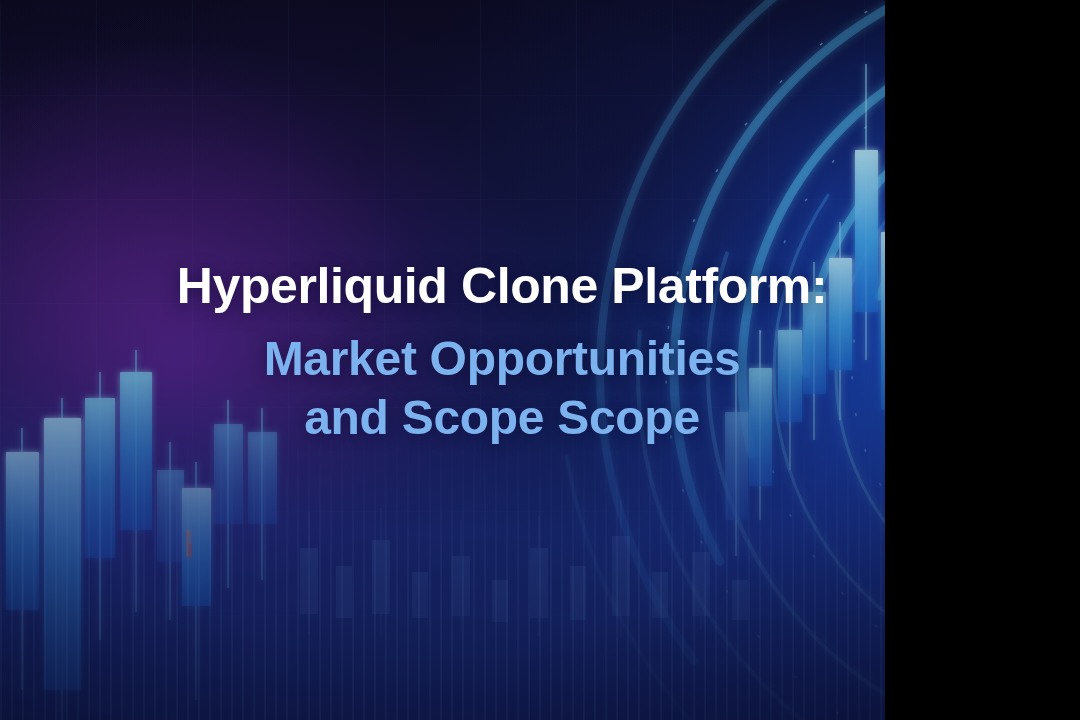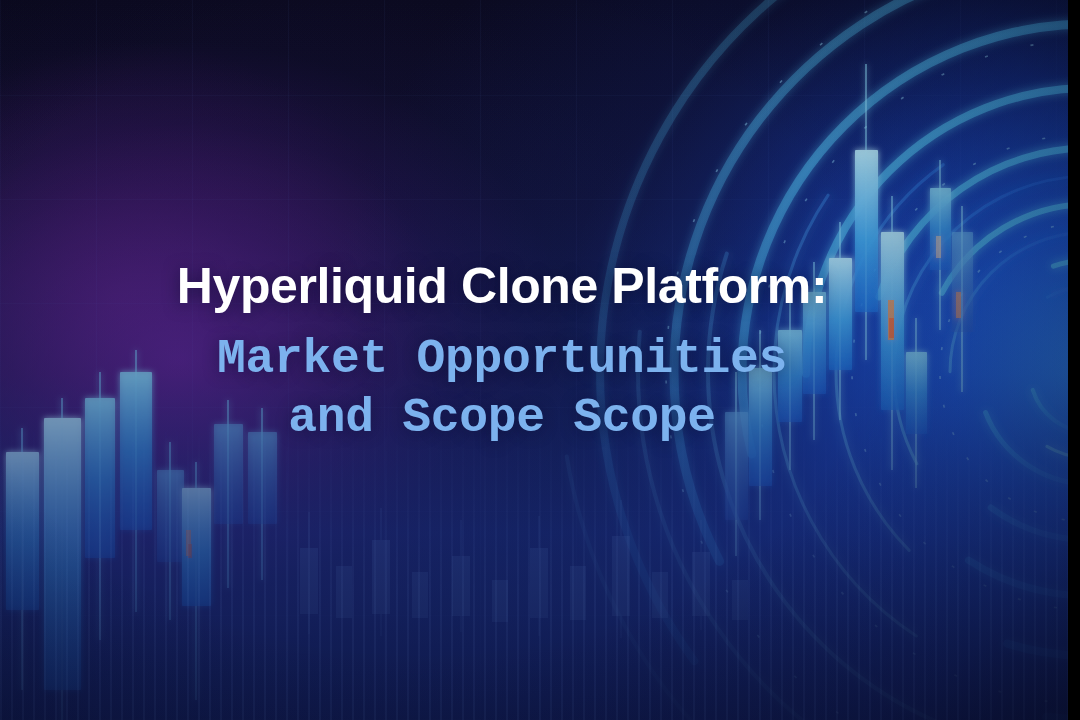--- a/index.html
+++ b/index.html
@@ -7,21 +7,21 @@
     margin: 0;
     padding: 0;
     background: #000;
   }
   body {
     font-family: "Liberation Sans", sans-serif;
   }
 
   #banner {
     position: relative;
-    width: 1068px;
+    width: 885px;
     height: 720px;
     overflow: hidden;
     background: #0d0c24;
   }
 
   
   .layer {
     position: absolute;
     inset: 0;
     pointer-events: none;
@@ -131,21 +131,20 @@
   .subhead {
     font-size: 48px;
     font-weight: 700;
     color: #7cb2ee;
     letter-spacing: -0.3px;
     line-height: 1.22;
     margin: 4px;
     padding-left: 52px;
     padding-right: 128px;
     text-shadow: 0 2px 16px rgba(8, 10, 40, 0.45);
-    font-family: Liberation Mono, monospace;
   }
   .subhead .l2 { display: block; }
 </style>
 </head>
 <body>
 
 <div id="banner">
 
   <div class="layer bg-base"></div>
   <div class="layer bg-purple"></div>

